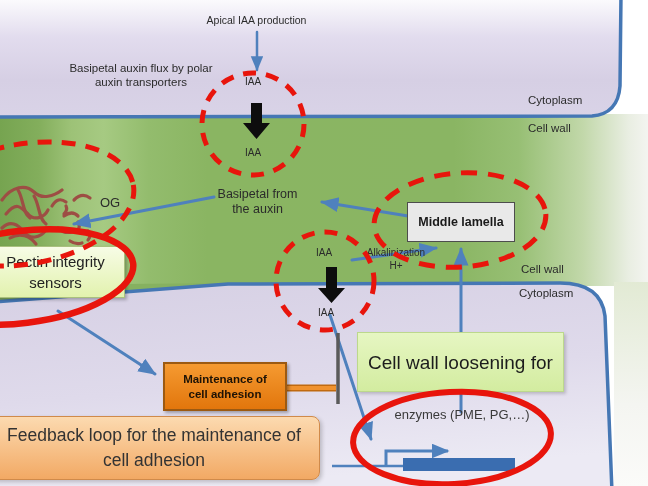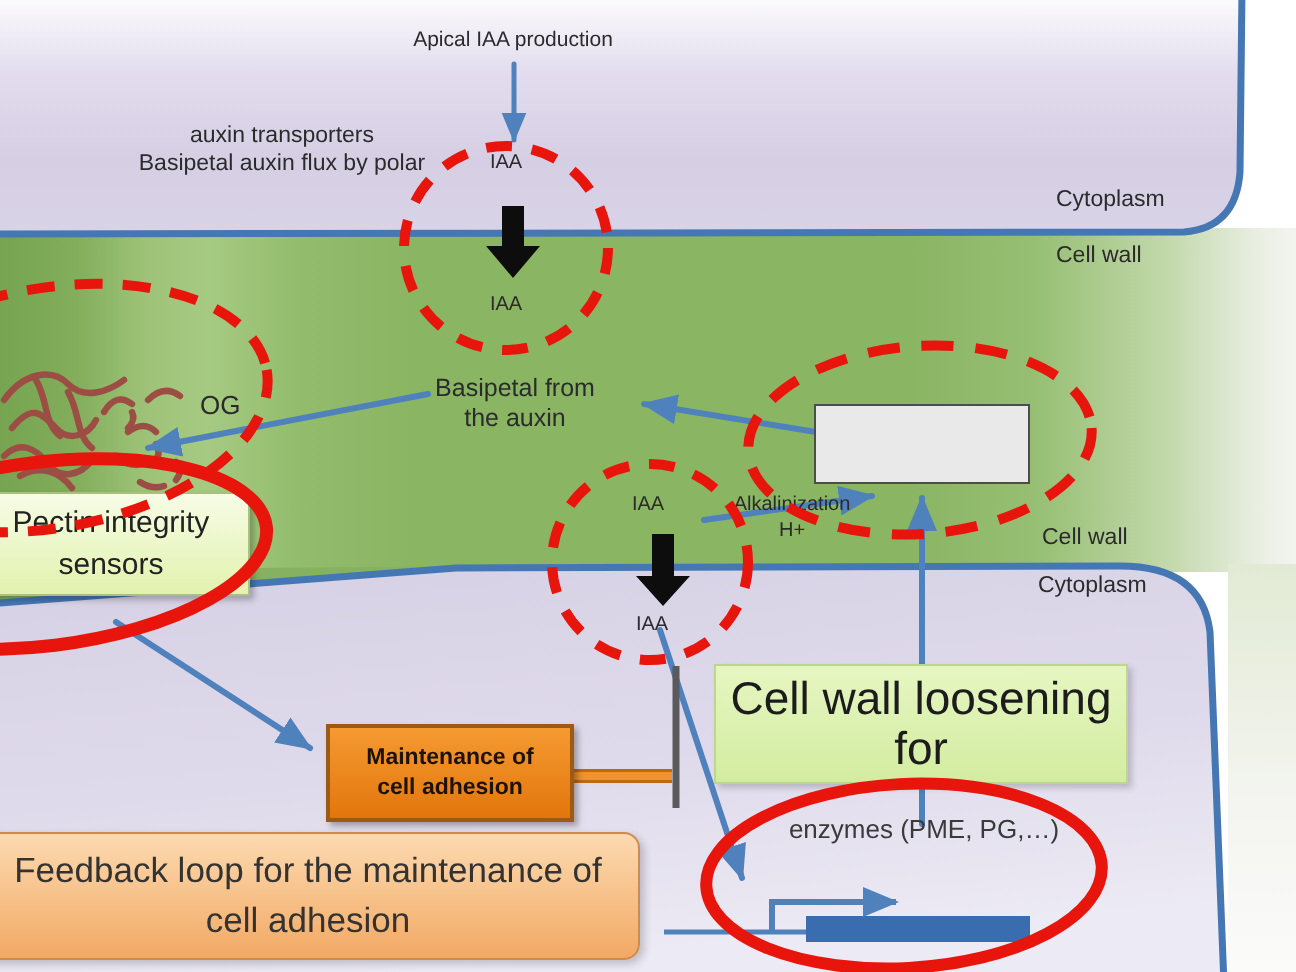--- a/index.html
+++ b/index.html
@@ -24,21 +24,21 @@
   .rgt{}
   .box{position:absolute;display:flex;flex-direction:column;justify-content:center;text-align:center;}
   #ml-box{left:407px;top:202px;width:106px;height:38px;background:#e9e9e9;
     border:1.5px solid #4d4d4d;font-weight:bold;font-size:12.5px;line-height:15px;color:#1a1a1a;}
   #sensors-box{left:-14px;top:246px;width:137px;height:50px;
     background:linear-gradient(180deg,#f7fce6,#e2f2ae);
     border:1px solid #a9c07e;font-size:15px;line-height:21px;color:#222;
     box-shadow:2px 2px 3px rgba(0,0,0,0.25);}
   #loosening-box{left:357px;top:332px;width:205px;height:58px;
     background:linear-gradient(180deg,#e6f6c2,#d3eca0);
-    border:1px solid #bcd88c;font-size:23px;line-height:25px;color:#1c1c1c;
+    border:1px solid #bcd88c;font-size:19px;line-height:25px;color:#1c1c1c;
     box-shadow:2px 2px 3px rgba(0,0,0,0.18);}
   #maintenance-box{left:163px;top:362px;width:120px;height:45px;
     background:linear-gradient(180deg,#f59a31,#e2760c);
     border:2px solid #9c5a12;font-weight:bold;font-size:11.5px;line-height:15px;color:#1d1205;
     box-shadow:2px 2px 3px rgba(0,0,0,0.3);}
   #floop-box{left:-12px;top:416px;width:330px;height:62px;border-radius:8px;
     background:linear-gradient(180deg,#fcdab0,#f2a964);
     border:1.5px solid #d08a4a;font-size:17.5px;line-height:25px;color:#333;
     box-shadow:2px 2px 4px rgba(0,0,0,0.2);}
   svg{position:absolute;left:0;top:0;}
@@ -113,22 +113,22 @@
     <g>
       <line x1="332" y1="466" x2="405" y2="466" stroke="#4f81bd" stroke-width="2.5"></line>
       <rect x="403" y="458" width="112" height="13" fill="#3a6db0"></rect>
       <path d="M386,466 L386,451 L448,451" stroke="#4f81bd" stroke-width="3" fill="none" marker-end="url(#mb)"></path>
     </g>
   </svg>
 
   <div class="lbl ctr" style="left:184px;top:14px;width:145px;font-size:10.5px;">Apical IAA production</div>
 
   <div class="lbl ctr" style="left:52px;top:61px;width:178px;font-size:11.5px;line-height:14px;">
+    <div>Basipetal auxin flux  by polar</div>
     <div>auxin transporters</div>
-    <div>Basipetal auxin flux  by polar</div>
   </div>
 
   <div class="lbl rgt" style="left:528px;top:94px;width:76px;font-size:11.5px;">Cytoplasm</div>
   <div class="lbl rgt" style="left:528px;top:122px;width:76px;font-size:11.5px;">Cell wall</div>
 
   <div class="lbl ctr" style="left:233px;top:76px;width:40px;font-size:10px;">IAA</div>
   <div class="lbl ctr" style="left:233px;top:147px;width:40px;font-size:10px;">IAA</div>
   <div class="lbl ctr" style="left:304px;top:247px;width:40px;font-size:10px;">IAA</div>
   <div class="lbl ctr" style="left:306px;top:307px;width:40px;font-size:10px;">IAA</div>
 
@@ -141,20 +141,21 @@
 
   <div class="lbl ctr" style="left:353px;top:247px;width:86px;font-size:10px;line-height:12.5px;">
     <div>Alkalinization</div>
     <div>H+</div>
   </div>
 
   <div class="lbl rgt" style="left:521px;top:263px;width:76px;font-size:11.5px;">Cell wall</div>
   <div class="lbl rgt" style="left:519px;top:287px;width:84px;font-size:11.5px;">Cytoplasm</div>
 
   <div class="box" id="ml-box">
+    <div>Middle lamella</div>
   </div>
 
   <div class="box" id="sensors-box">
     <div>Pectin integrity</div>
     <div>sensors</div>
   </div>
 
   <div class="box" id="loosening-box">
     <div>Cell wall loosening for</div>
   </div>

